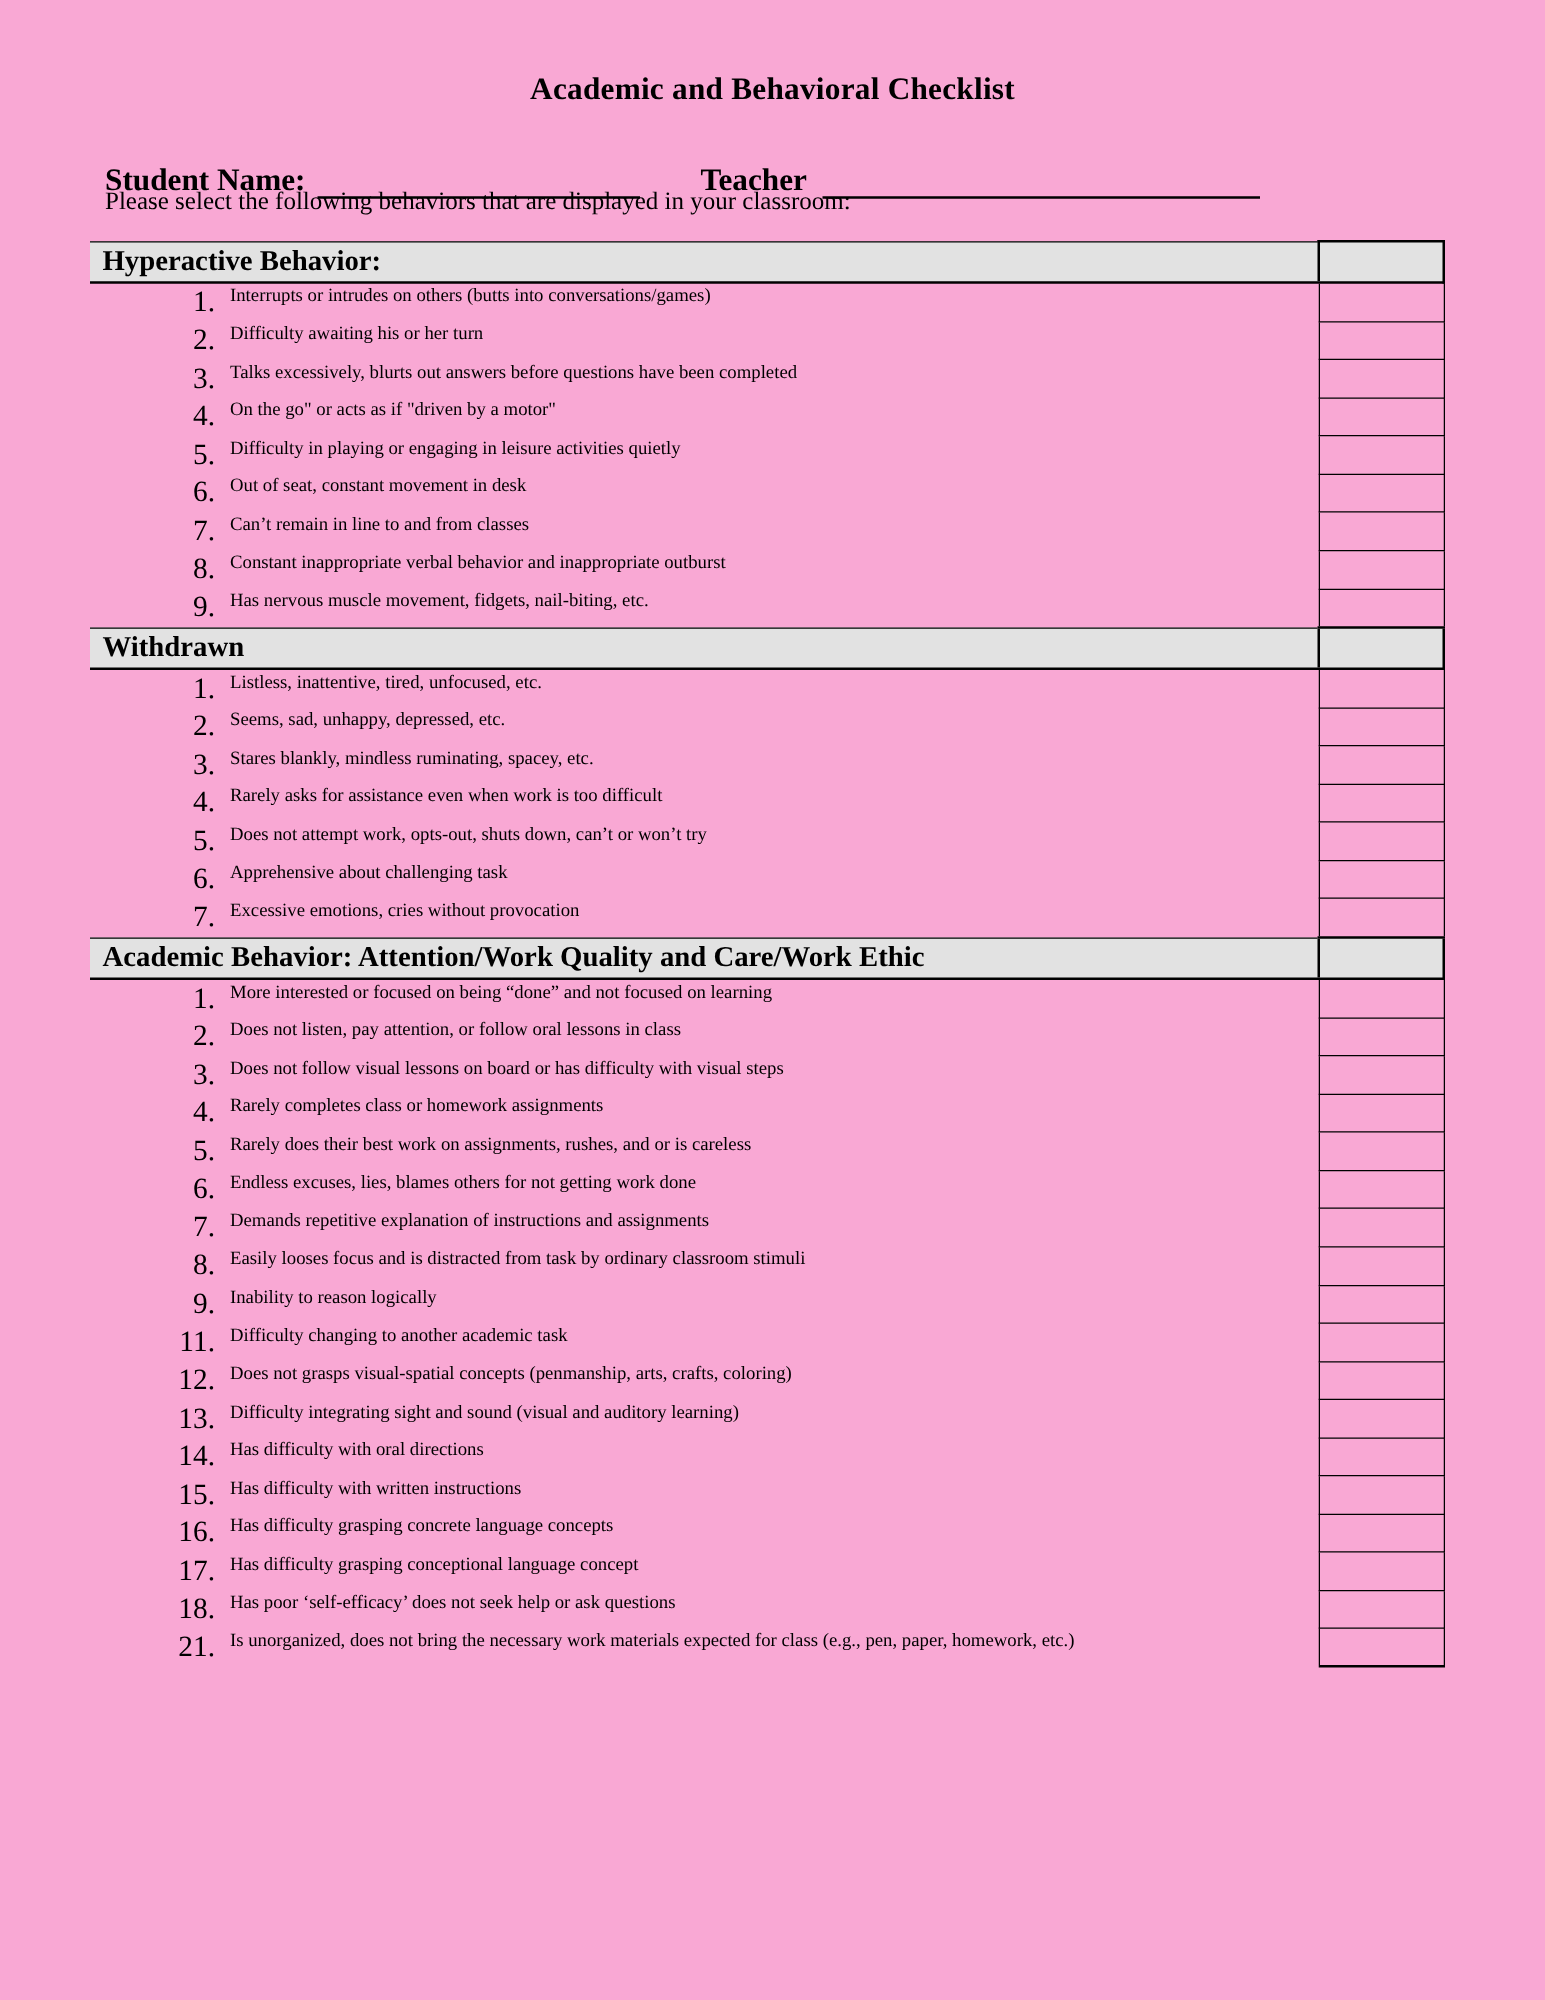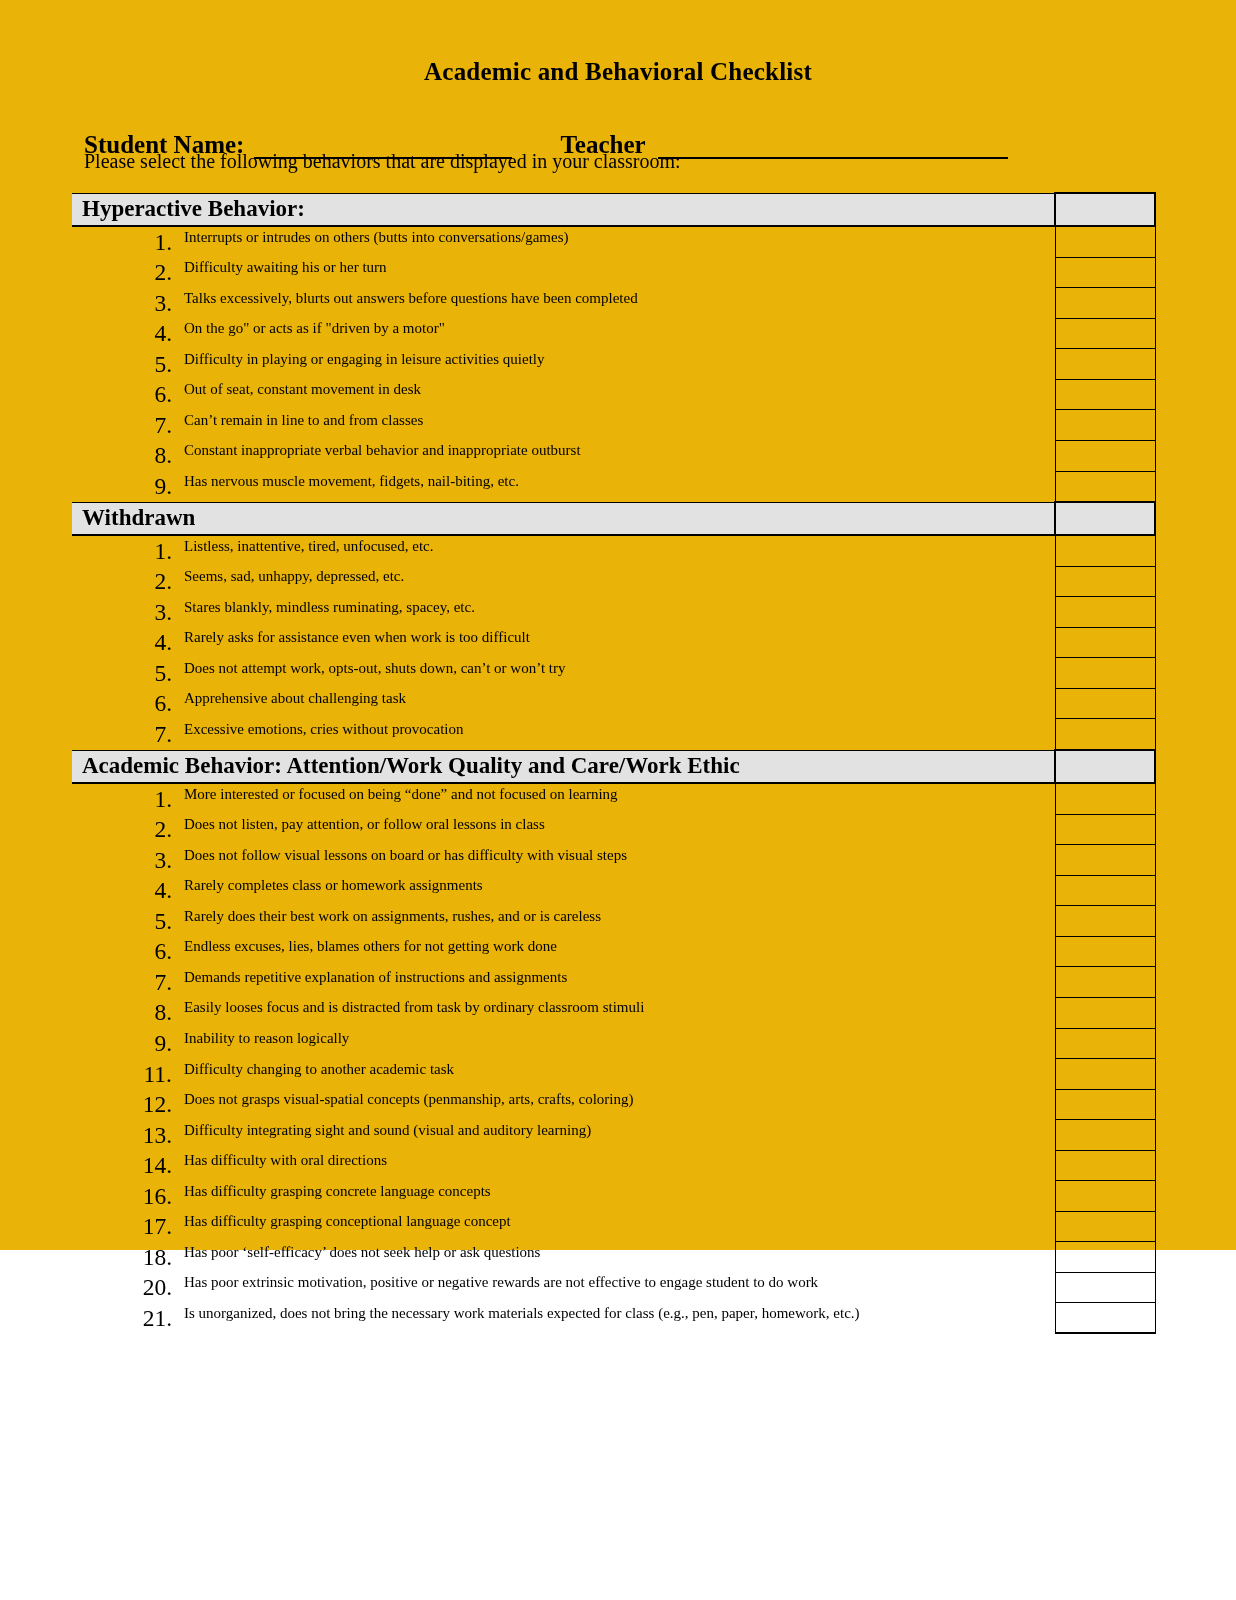--- a/index.html
+++ b/index.html
@@ -10,22 +10,22 @@
   body {
     width: 1236px;
     height: 1600px;
     font-family: "Liberation Serif", "DejaVu Serif", serif;
     color: #000000;
     overflow: hidden;
   }
   .page {
     position: relative;
     width: 1236px;
-    height: 1250px;
-    background: #eab308;
+    height: 1600px;
+    background: #f9a8d4;
   }
 
   
   .doc-title {
     position: absolute;
     left: 0;
     top: 58px;
     width: 1236px;
     text-align: center;
     font-size: 25px;
@@ -421,20 +421,29 @@
             <div class="item-line indent">
               <span class="num">14.</span>
               <span class="txt">Has difficulty with oral directions</span>
             </div>
           </td>
           <td class="item-box"></td>
         </tr>
         <tr class="item-row">
           <td class="item-text">
             <div class="item-line indent">
+              <span class="num">15.</span>
+              <span class="txt">Has difficulty with written instructions</span>
+            </div>
+          </td>
+          <td class="item-box"></td>
+        </tr>
+        <tr class="item-row">
+          <td class="item-text">
+            <div class="item-line indent">
               <span class="num">16.</span>
               <span class="txt">Has difficulty grasping concrete language concepts</span>
             </div>
           </td>
           <td class="item-box"></td>
         </tr>
         <tr class="item-row">
           <td class="item-text">
             <div class="item-line indent">
               <span class="num">17.</span>
@@ -445,29 +454,20 @@
         </tr>
         <tr class="item-row">
           <td class="item-text">
             <div class="item-line indent">
               <span class="num">18.</span>
               <span class="txt">Has poor ‘self-efficacy’ does not seek help or ask questions</span>
             </div>
           </td>
           <td class="item-box"></td>
         </tr>
-        <tr class="item-row">
-          <td class="item-text">
-            <div class="item-line indent">
-              <span class="num">20.</span>
-              <span class="txt">Has poor extrinsic motivation, positive or negative rewards are not effective to engage student to do work</span>
-            </div>
-          </td>
-          <td class="item-box"></td>
-        </tr>
         <tr class="item-row heavy-bottom">
           <td class="item-text">
             <div class="item-line indent">
               <span class="num">21.</span>
               <span class="txt">Is unorganized, does not bring the necessary work materials expected for class (e.g., pen, paper, homework, etc.)</span>
             </div>
           </td>
           <td class="item-box"></td>
         </tr>
       </tbody>

